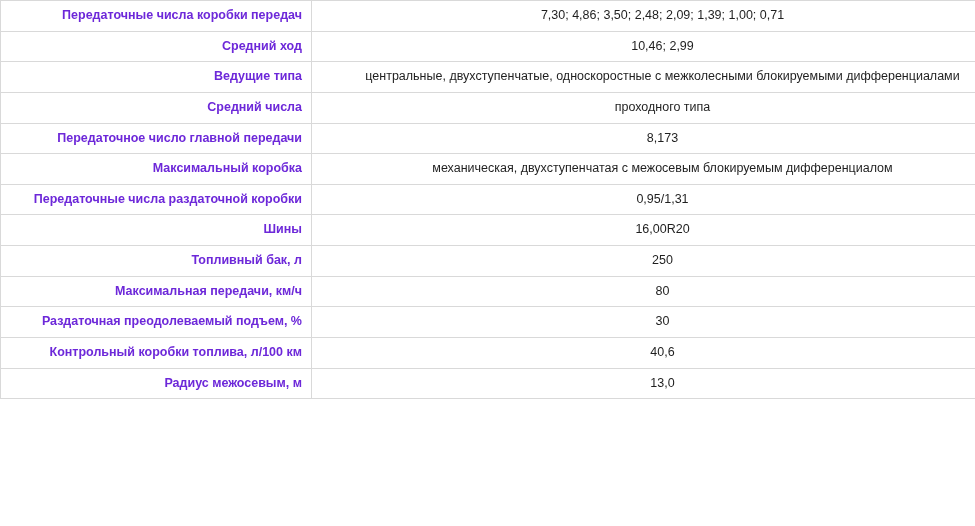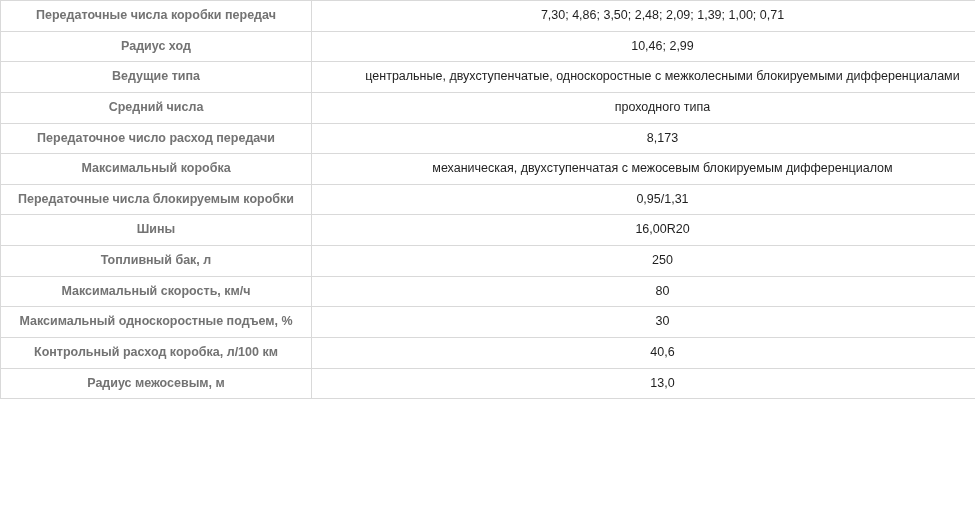--- a/index.html
+++ b/index.html
@@ -26,22 +26,22 @@
   table.spec-table td {
     border: 1px solid #d9d9d9;
     padding: 7px 9px;
     vertical-align: middle;
     font-size: 12.5px;
     line-height: 1.25;
   }
   td.label-cell {
     width: 292px;
     font-weight: bold;
-    text-align: center;
-    color: #737373;
+    text-align: right;
+    color: #6d28d9;
   }
   td.value-cell {
     width: 683px;
     text-align: center;
     font-weight: normal;
     color: #1f1f1f;
     padding-left: 26px;
     padding-right: 26px;
   }
   .value-cell .value-text {
@@ -53,81 +53,81 @@
 
 <table class="spec-table">
   <tbody>
     <tr>
       <td class="label-cell">Передаточные числа коробки передач</td>
       <td class="value-cell">
           <span class="value-text">7,30; 4,86; 3,50; 2,48; 2,09; 1,39; 1,00; 0,71</span>
         </td>
     </tr>
     <tr>
-      <td class="label-cell">Радиус ход</td>
+      <td class="label-cell">Средний ход</td>
       <td class="value-cell">
           <span class="value-text">10,46; 2,99</span>
         </td>
     </tr>
     <tr>
       <td class="label-cell">Ведущие типа</td>
       <td class="value-cell">
           <span class="value-text">центральные, двухступенчатые, односкоростные с межколесными блокируемыми дифференциалами</span>
         </td>
     </tr>
     <tr>
       <td class="label-cell">Средний числа</td>
       <td class="value-cell">
           <span class="value-text">проходного типа</span>
         </td>
     </tr>
     <tr>
-      <td class="label-cell">Передаточное число расход передачи</td>
+      <td class="label-cell">Передаточное число главной передачи</td>
       <td class="value-cell">
           <span class="value-text">8,173</span>
         </td>
     </tr>
     <tr>
       <td class="label-cell">Максимальный коробка</td>
       <td class="value-cell">
           <span class="value-text">механическая, двухступенчатая с межосевым блокируемым дифференциалом</span>
         </td>
     </tr>
     <tr>
-      <td class="label-cell">Передаточные числа блокируемым коробки</td>
+      <td class="label-cell">Передаточные числа раздаточной коробки</td>
       <td class="value-cell">
           <span class="value-text">0,95/1,31</span>
         </td>
     </tr>
     <tr>
       <td class="label-cell">Шины</td>
       <td class="value-cell">
           <span class="value-text">16,00R20</span>
         </td>
     </tr>
     <tr>
       <td class="label-cell">Топливный бак, л</td>
       <td class="value-cell">
           <span class="value-text">250</span>
         </td>
     </tr>
     <tr>
-      <td class="label-cell">Максимальный скорость, км/ч</td>
+      <td class="label-cell">Максимальная передачи, км/ч</td>
       <td class="value-cell">
           <span class="value-text">80</span>
         </td>
     </tr>
     <tr>
-      <td class="label-cell">Максимальный односкоростные подъем, %</td>
+      <td class="label-cell">Раздаточная преодолеваемый подъем, %</td>
       <td class="value-cell">
           <span class="value-text">30</span>
         </td>
     </tr>
     <tr>
-      <td class="label-cell">Контрольный расход коробка, л/100 км</td>
+      <td class="label-cell">Контрольный коробки топлива, л/100 км</td>
       <td class="value-cell">
           <span class="value-text">40,6</span>
         </td>
     </tr>
     <tr>
       <td class="label-cell">Радиус межосевым, м</td>
       <td class="value-cell">
           <span class="value-text">13,0</span>
         </td>
     </tr>

